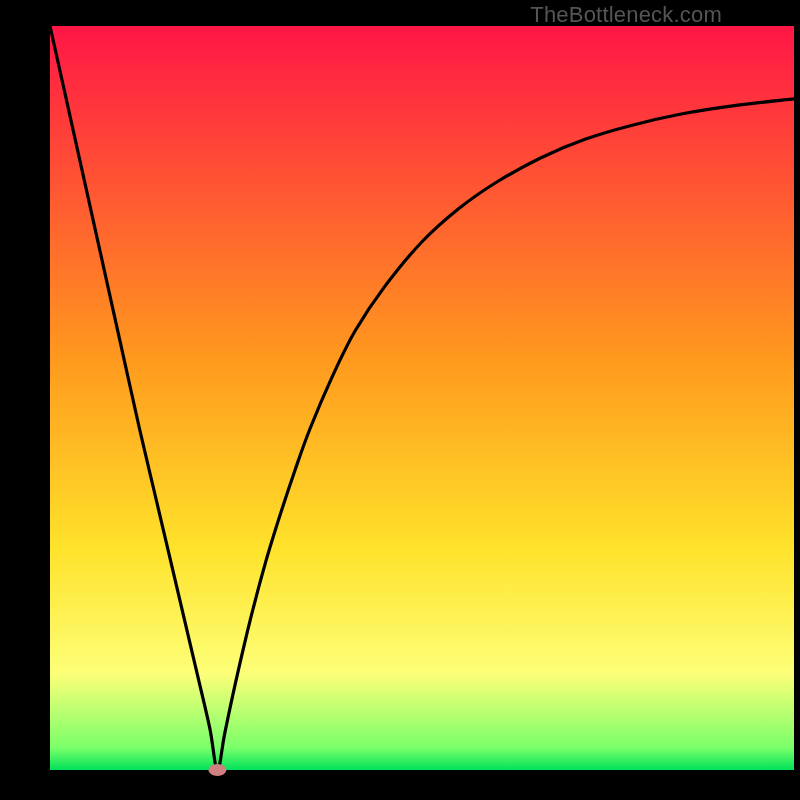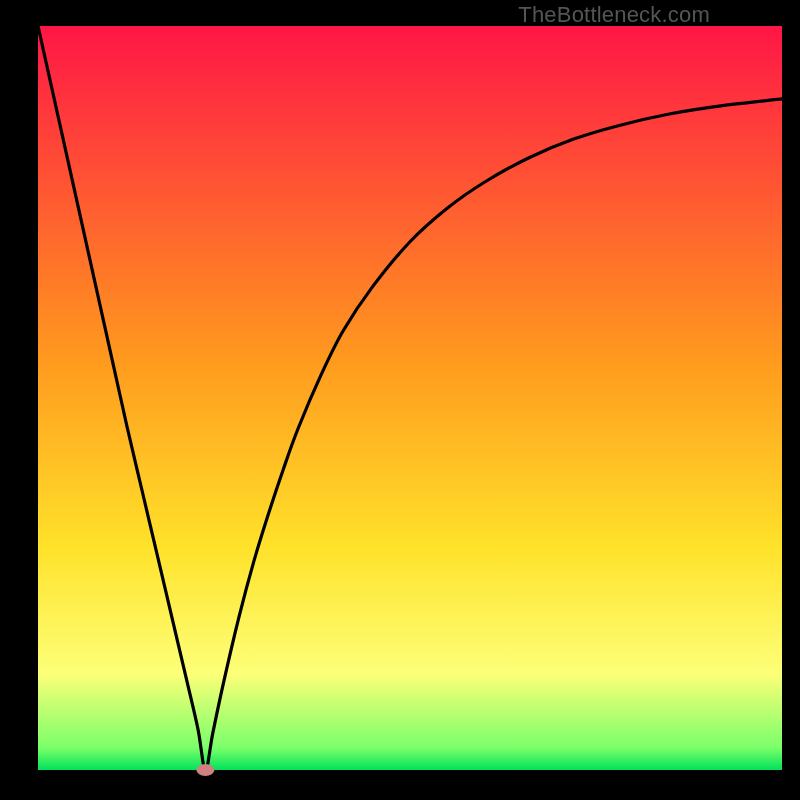--- a/index.html
+++ b/index.html
@@ -9,20 +9,21 @@
     height: 800px;
     background: #000;
     font-family: Arial, Helvetica, sans-serif;
     overflow: hidden;
   }
   .frame {
     position: relative;
     width: 720px;
     height: 800px;
     background: #000;
+    padding-left: 12px;
   }
   .watermark {
     position: absolute;
     top: 2px;
     right: 10px;
     color: #555;
     font-size: 22px;
     font-weight: 500;
     letter-spacing: 0.2px;
     user-select: none;

